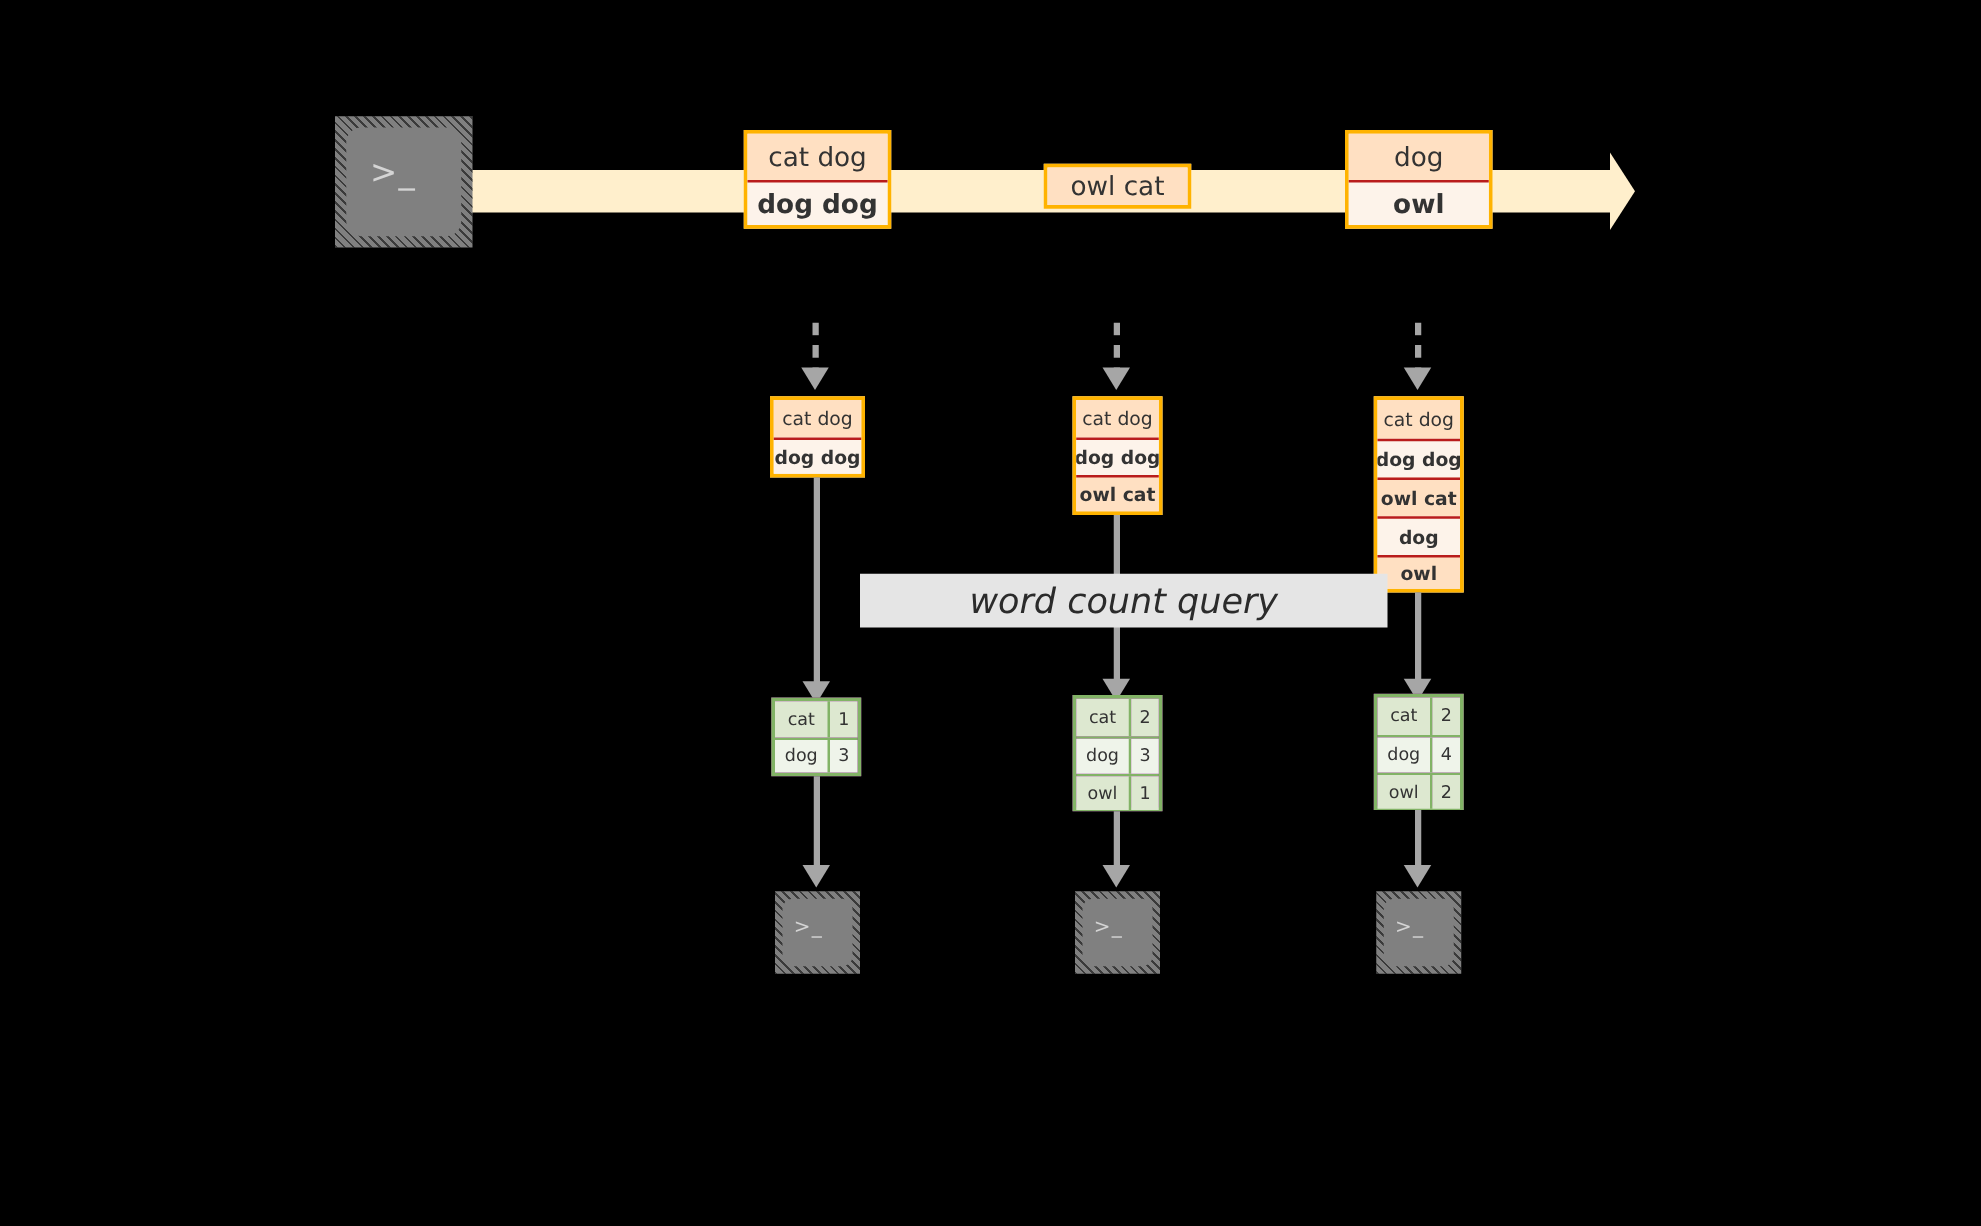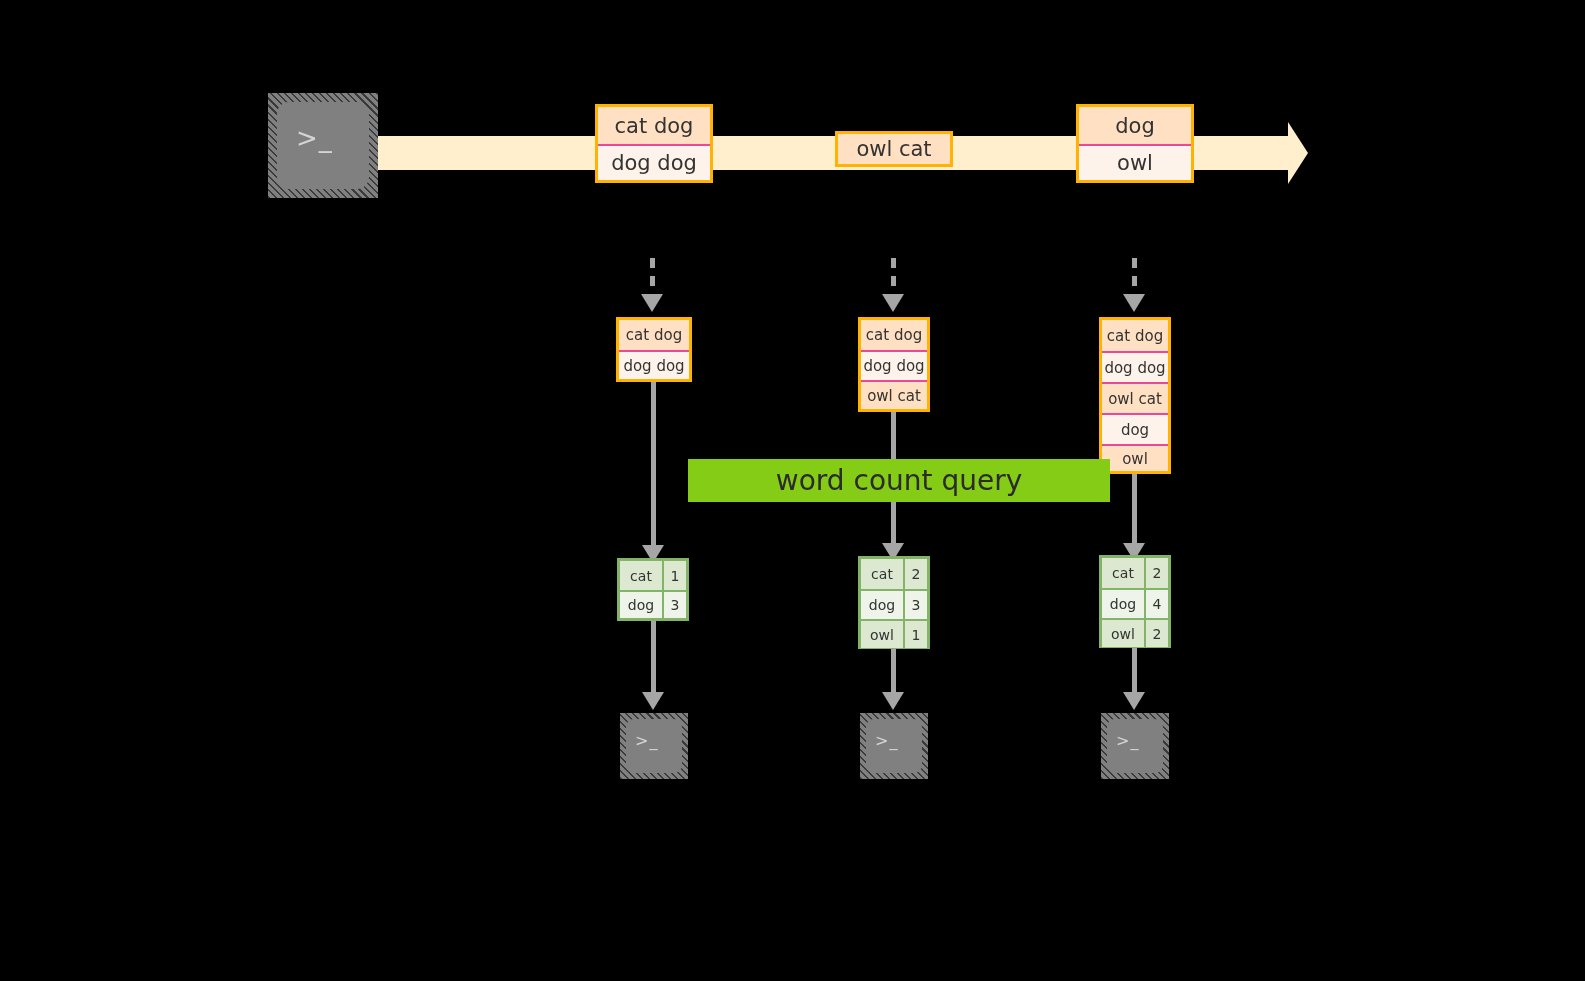--- a/index.html
+++ b/index.html
@@ -68,21 +68,21 @@
     box-sizing: border-box;
     display: flex;
     align-items: center;
     justify-content: center;
     color: #333333;
     white-space: nowrap;
     overflow: hidden;
   }
   .orow.dark  { background: #ffe0c2; }
   .orow.light { background: #fdf3ea; }
-  .orow.sep   { border-top: 2px solid #ec4899; }
+  .orow.sep   { border-top: 2px solid #b91c1c; font-weight: bold; }
 
   
   .gbox {
     position: absolute;
     border: 3px solid #82b366;
     box-sizing: border-box;
     background: #a21caf;
   }
   .grow {
     display: flex;
@@ -117,26 +117,27 @@
     position: absolute;
     width: 0; height: 0;
     border-left: 11px solid transparent;
     border-right: 11px solid transparent;
     border-top: 18px solid #a6a6a6;
   }
 
   
   .qlabel {
     position: absolute;
-    background: #84cc16;
+    background: #e5e5e5;
     display: flex;
     align-items: center;
     justify-content: center;
     color: #2b2b2b;
     white-space: nowrap;
+    font-style: italic;
   }
 </style>
 </head>
 <body>
 
 <div id="stage">
 
   <div class="streambar" style="left:368px; top:136px; width:920px; height:34px;"></div>
 
   <div class="streamhead" style="left:1288px; top:122px;

